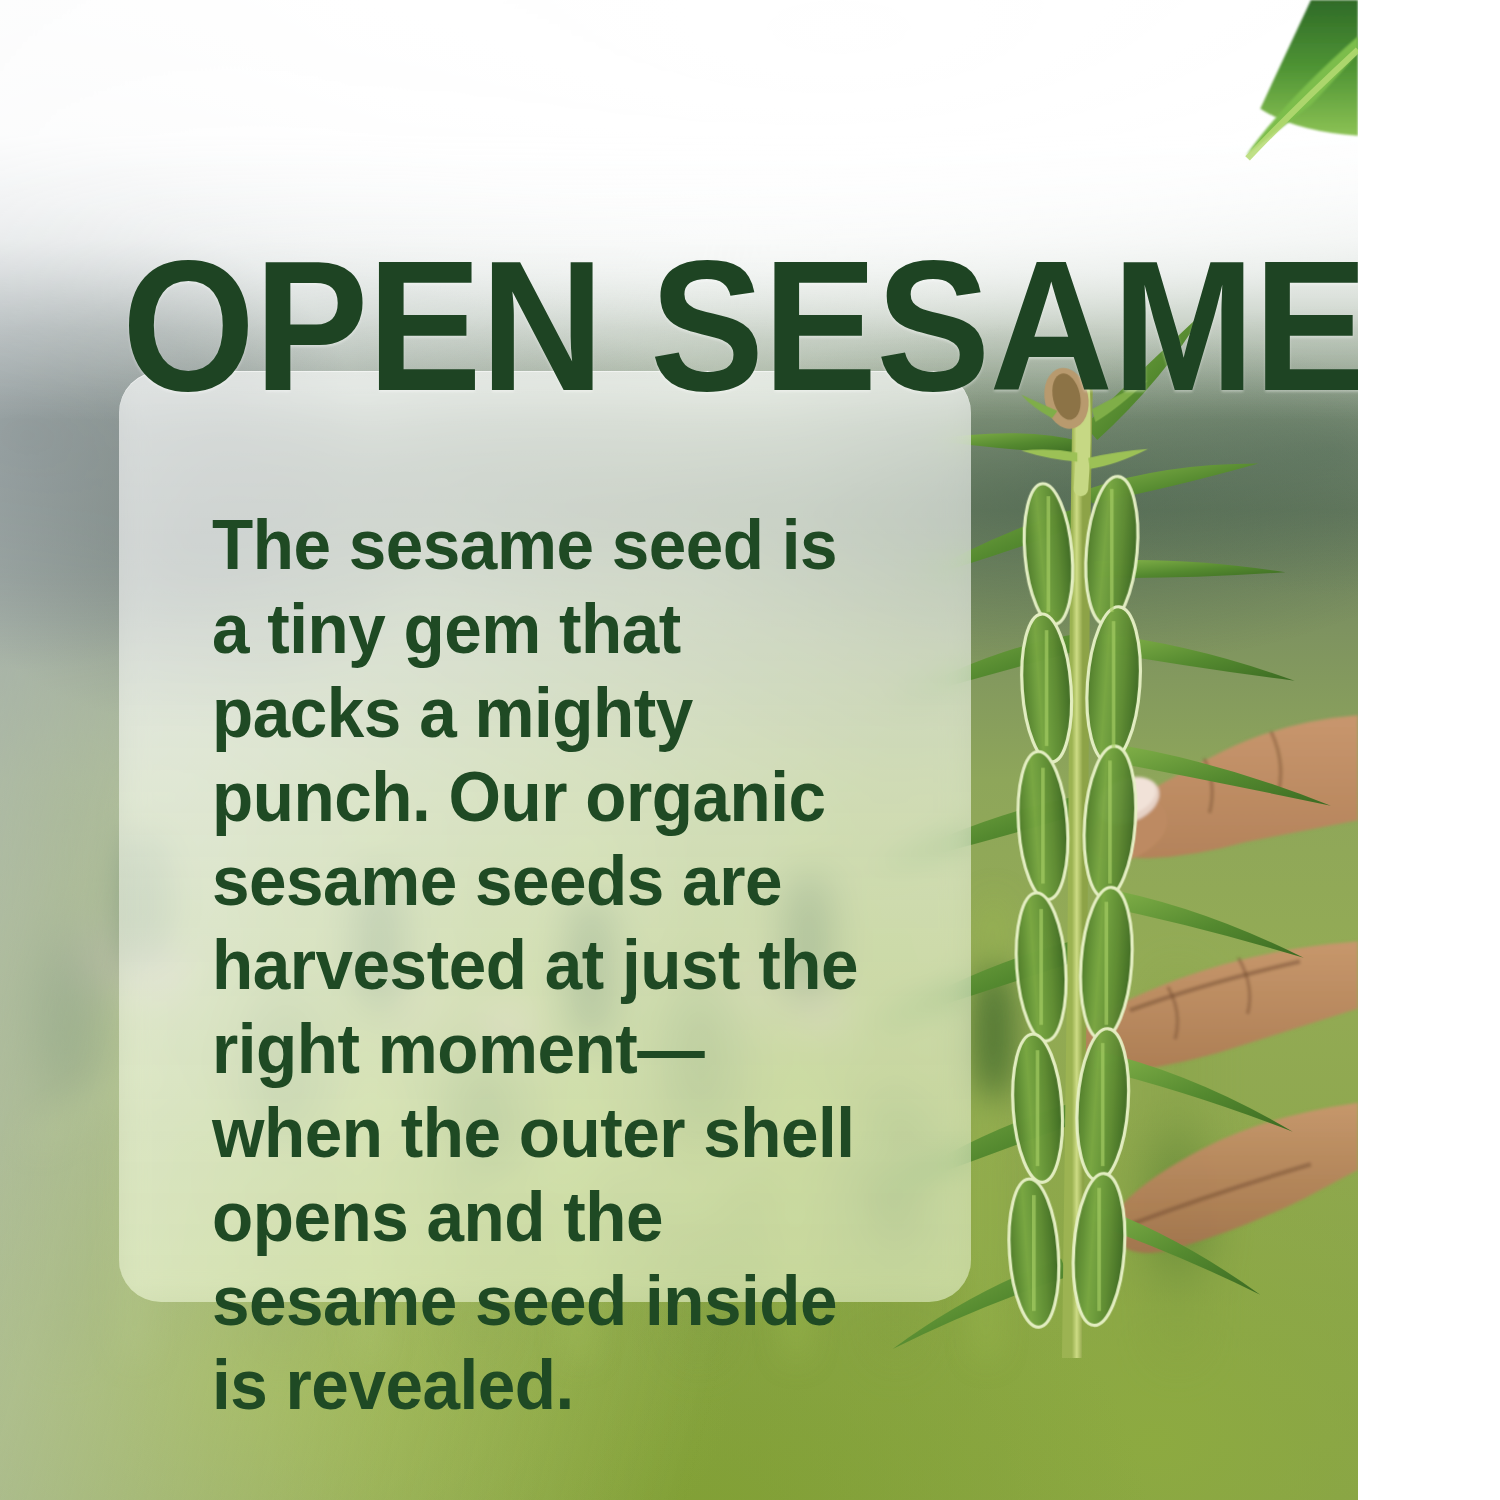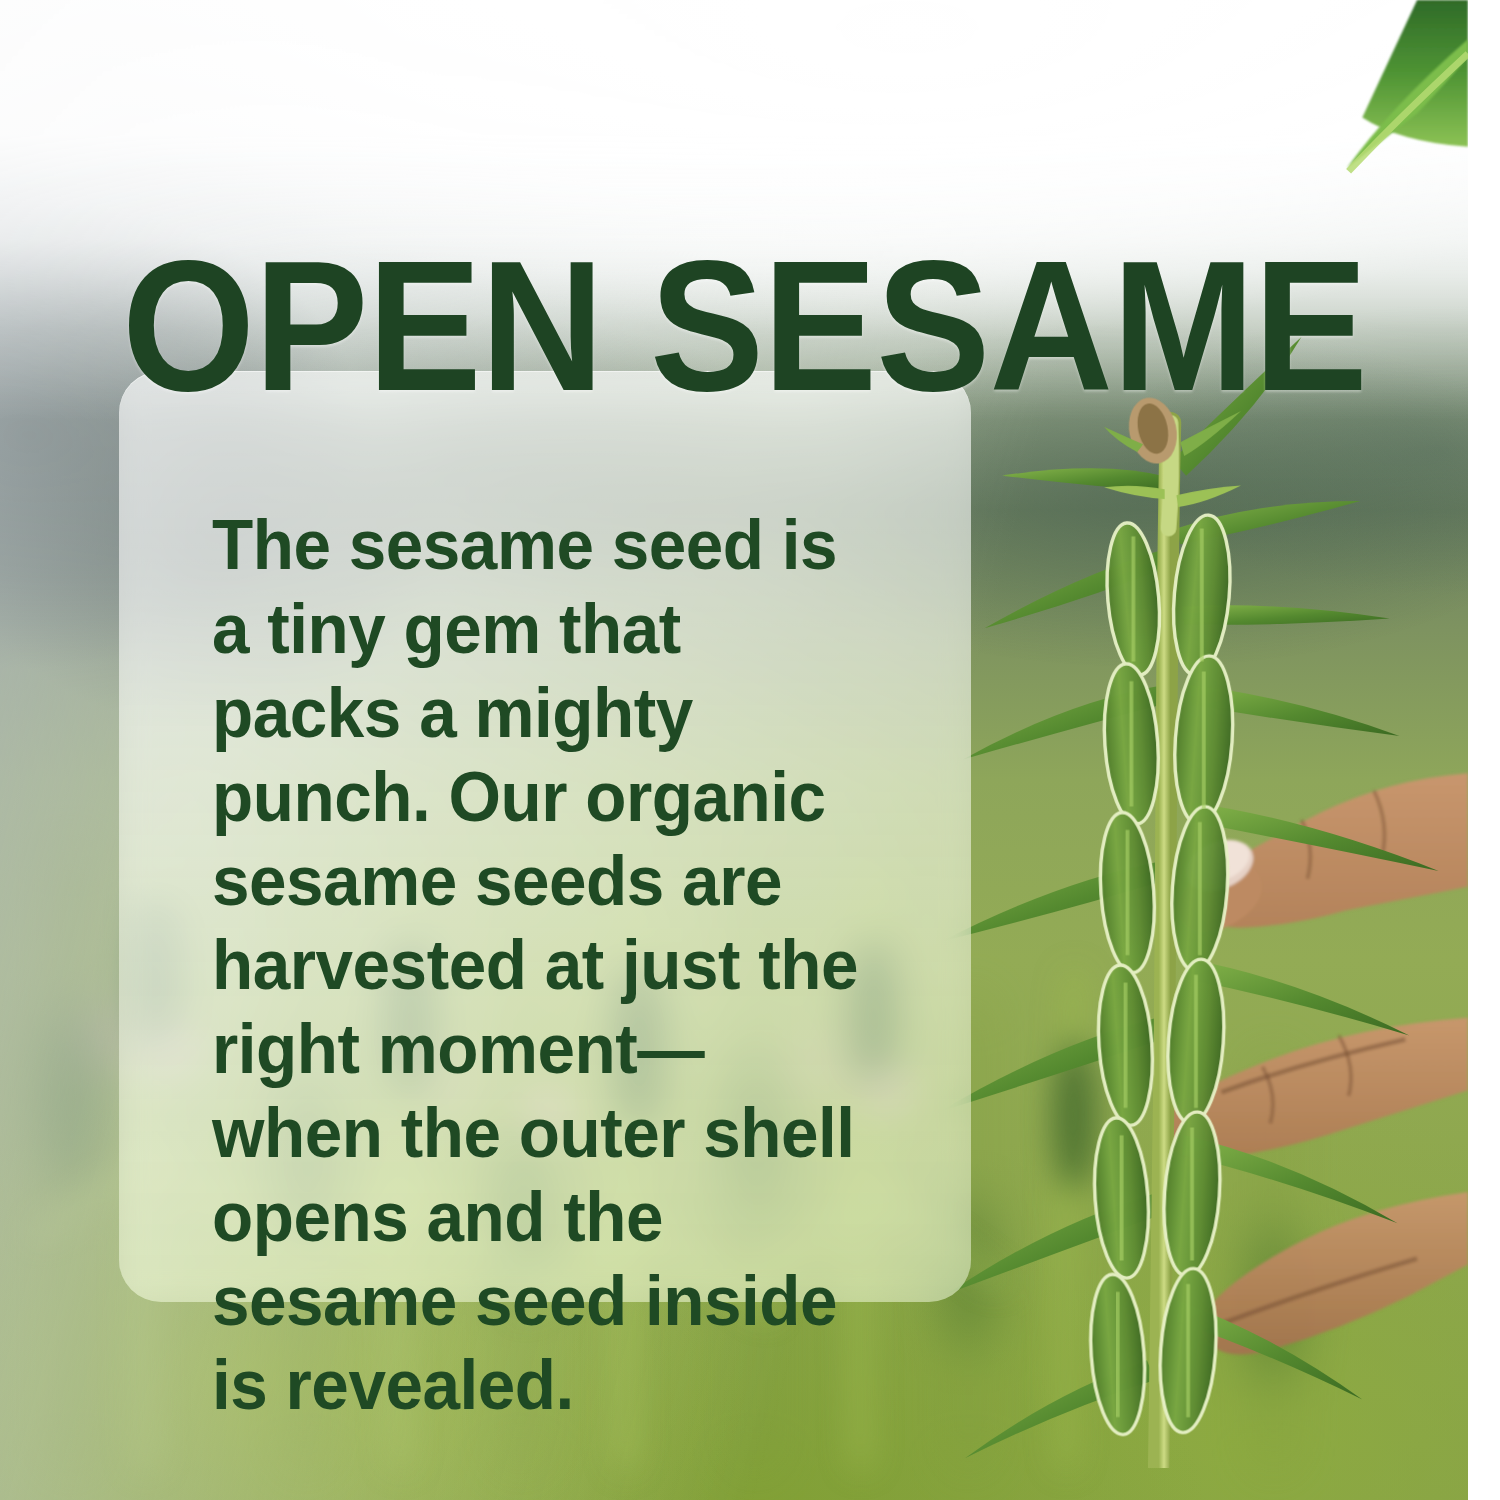--- a/index.html
+++ b/index.html
@@ -2,21 +2,21 @@
 <html><head>
 <meta charset="utf-8">
 <style>
   html, body {
     margin: 0;
     padding: 0;
     background: #ffffff;
   }
   #stage {
     position: relative;
-    width: 1468px;
+    width: 1358px;
     height: 1500px;
     overflow: hidden;
     font-family: "Liberation Sans", sans-serif;
     background: #7dd3fc;
   }
 
   
   .layer { position: absolute; inset: 0; }
 
   

